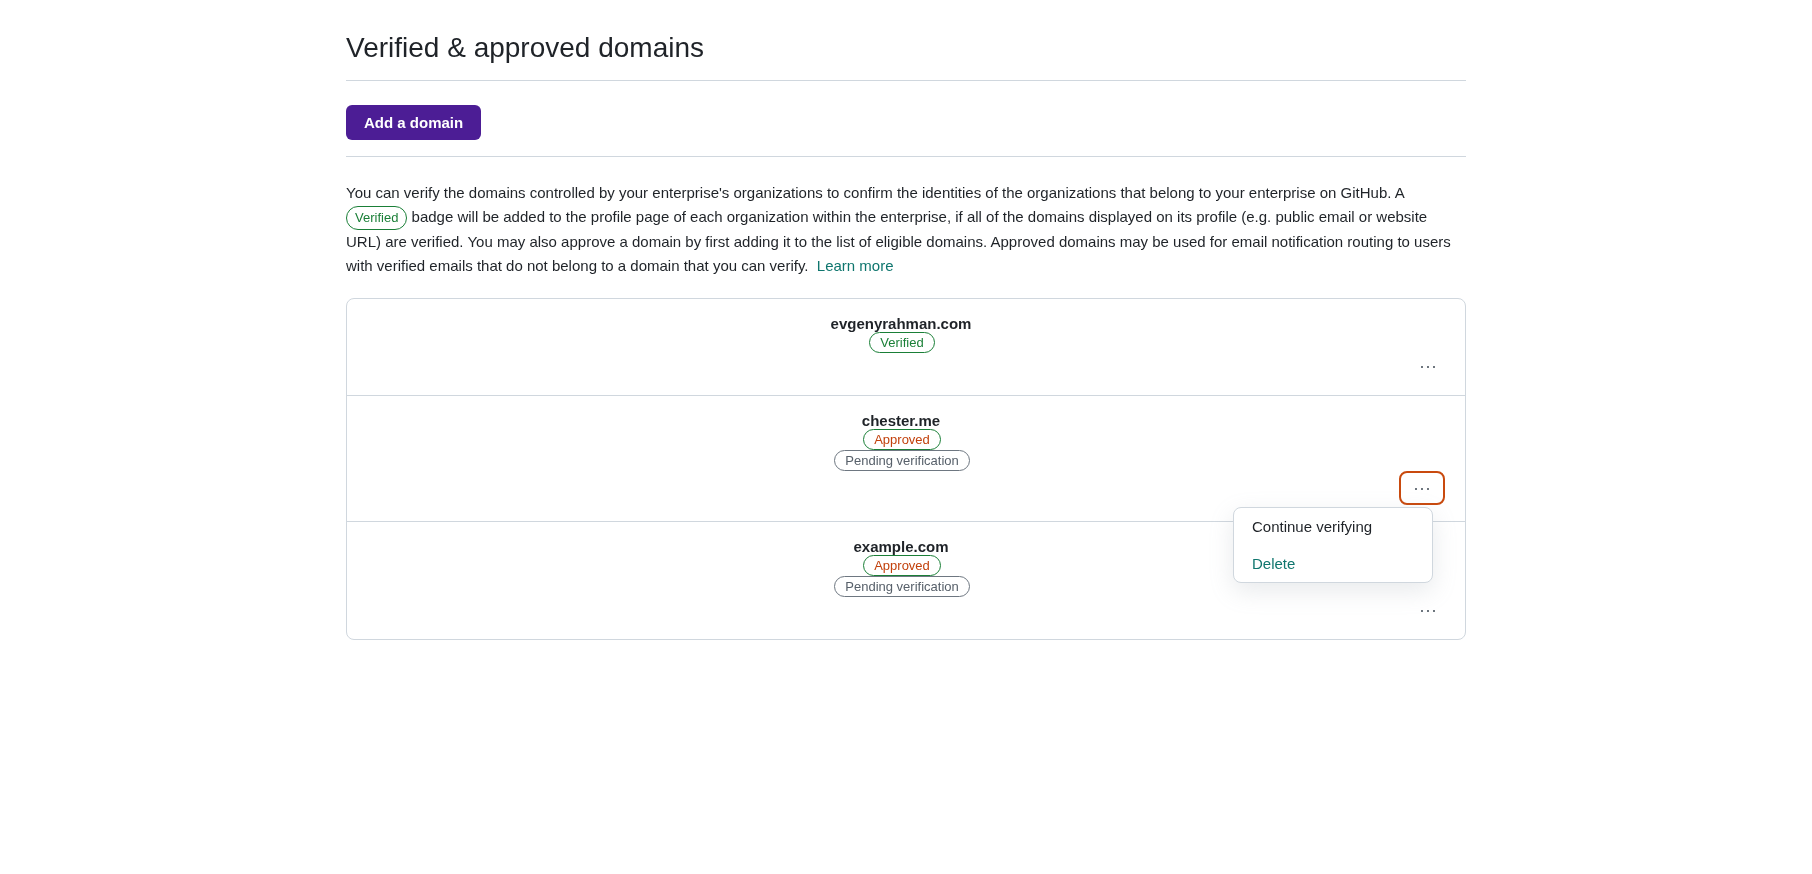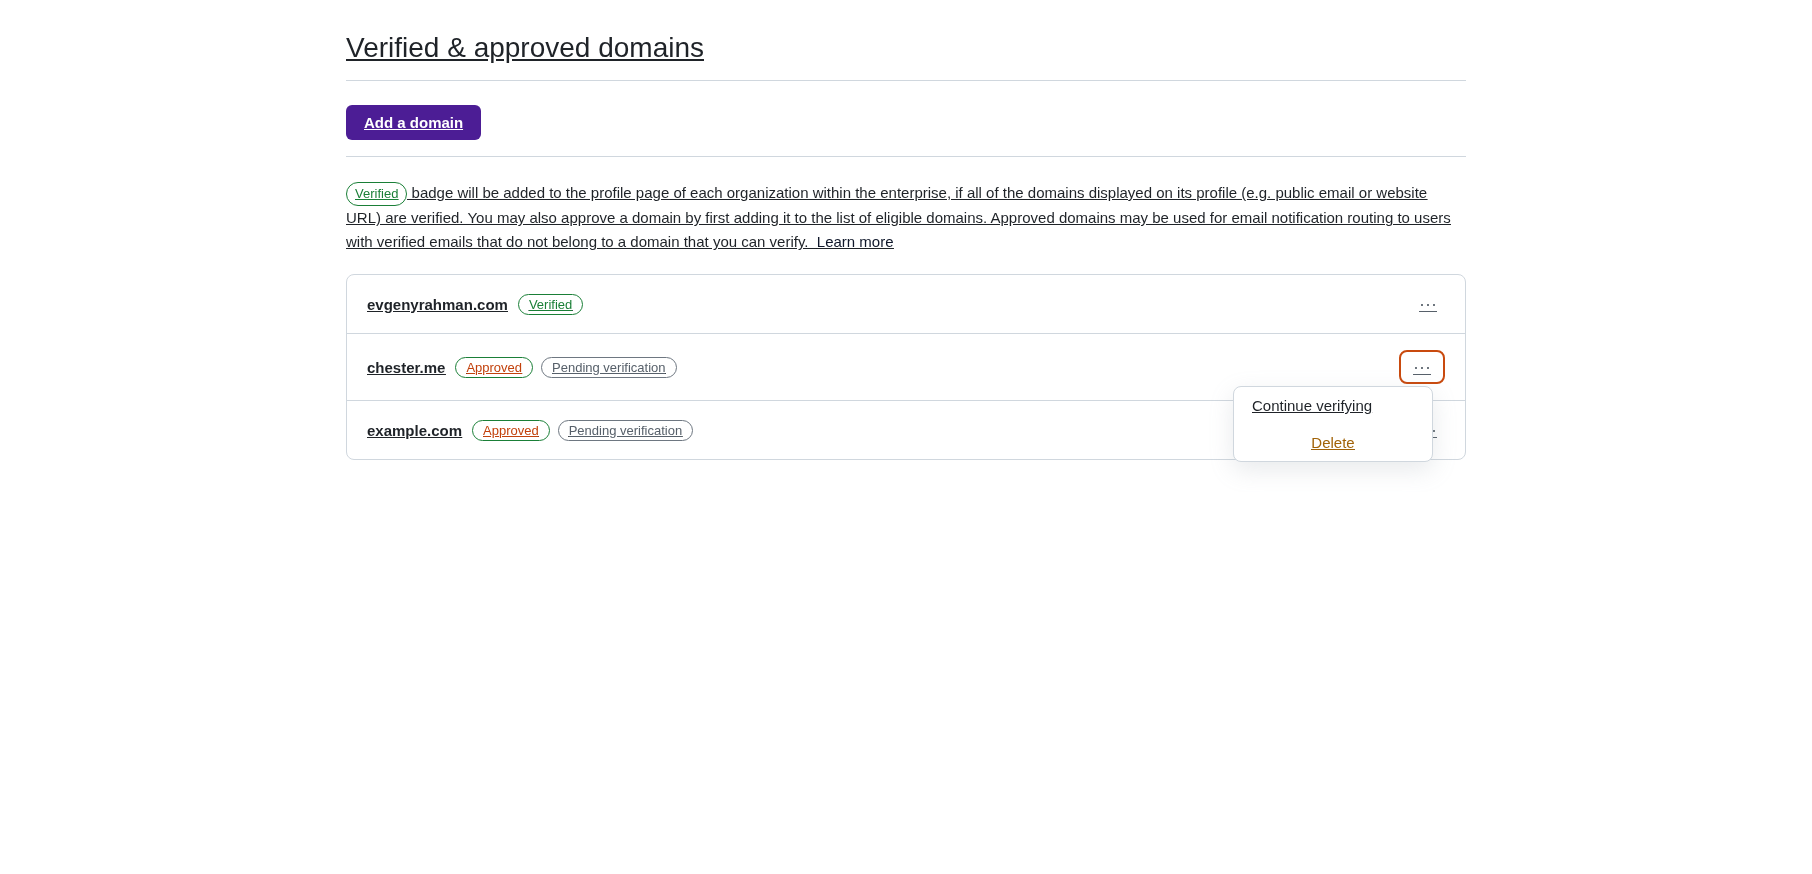--- a/index.html
+++ b/index.html
@@ -1,15 +1,15 @@
 <!DOCTYPE html>
 <html><head>
   <meta charset="utf-8">
   <style>
-    * { box-sizing: border-box; margin: 0; padding: 0; text-decoration: underline; }
+    * { box-sizing: border-box; margin: 0; padding: 0; }
     body {
       font-family: -apple-system, BlinkMacSystemFont, "Segoe UI", Helvetica, Arial, sans-serif;
       font-size: 16px;
       color: #1f2328;
       background: #ffffff;
     }
     .page-container {
       max-width: 1200px;
       margin: 0 auto;
       padding: 32px 40px;
@@ -57,34 +57,35 @@
       align-items: center;
       border: 1.5px solid #1a7f37;
       border-radius: 20px;
       padding: 1px 8px;
       font-size: 13px;
       color: #1a7f37;
       font-weight: 500;
       vertical-align: middle;
     }
     .learn-more {
-      color: #0f172a;
+      color: #0f766e;
       text-decoration: none;
     }
     .domains-list {
       border: 1px solid #d0d7de;
       border-radius: 8px;
       overflow: visible;
     }
     .domain-row {
       display: flex;
       align-items: center;
       padding: 16px 20px;
       border-bottom: 1px solid #d0d7de;
       position: relative;
+      flex-direction: column;
     }
     .domain-row:last-child {
       border-bottom: none;
     }
     .domain-name {
       font-size: 15px;
       font-weight: 700;
       color: #1f2328;
       margin-right: 10px;
     }
@@ -144,38 +145,38 @@
       font-size: 15px;
       color: #1f2328;
       cursor: pointer;
       text-align: left;
       background: none;
       border: none;
       width: 100%;
       font-family: inherit;
     }
     .dropdown-item-delete {
-      color: #a16207;
-      text-align: center;
+      color: #0f766e;
     }
   </style>
 </head>
 <body>
 
 <div class="page-container">
   <h1 class="page-title">Verified &amp; approved domains</h1>
   <hr class="divider">
 
   <div class="section-header">
     <button class="add-domain-btn">Add a domain</button>
   </div>
 
   <hr class="divider">
 
   <p class="description">
+    <span>You can verify the domains controlled by your enterprise's organizations to confirm the identities of the organizations that belong to your enterprise on GitHub. A</span>
     <span class="verified-badge-inline">
       <span>Verified</span>
     </span>
     <span> badge will be added to the profile page of each organization within the enterprise, if all of the domains displayed on its profile (e.g. public email or website URL) are verified. You may also approve a domain by first adding it to the list of eligible domains. Approved domains may be used for email notification routing to users with verified emails that do not belong to a domain that you can verify.</span>
     &nbsp;<a href="#" class="learn-more">Learn more</a>
   </p>
 
   <div class="domains-list">
 
     <div class="domain-row">

